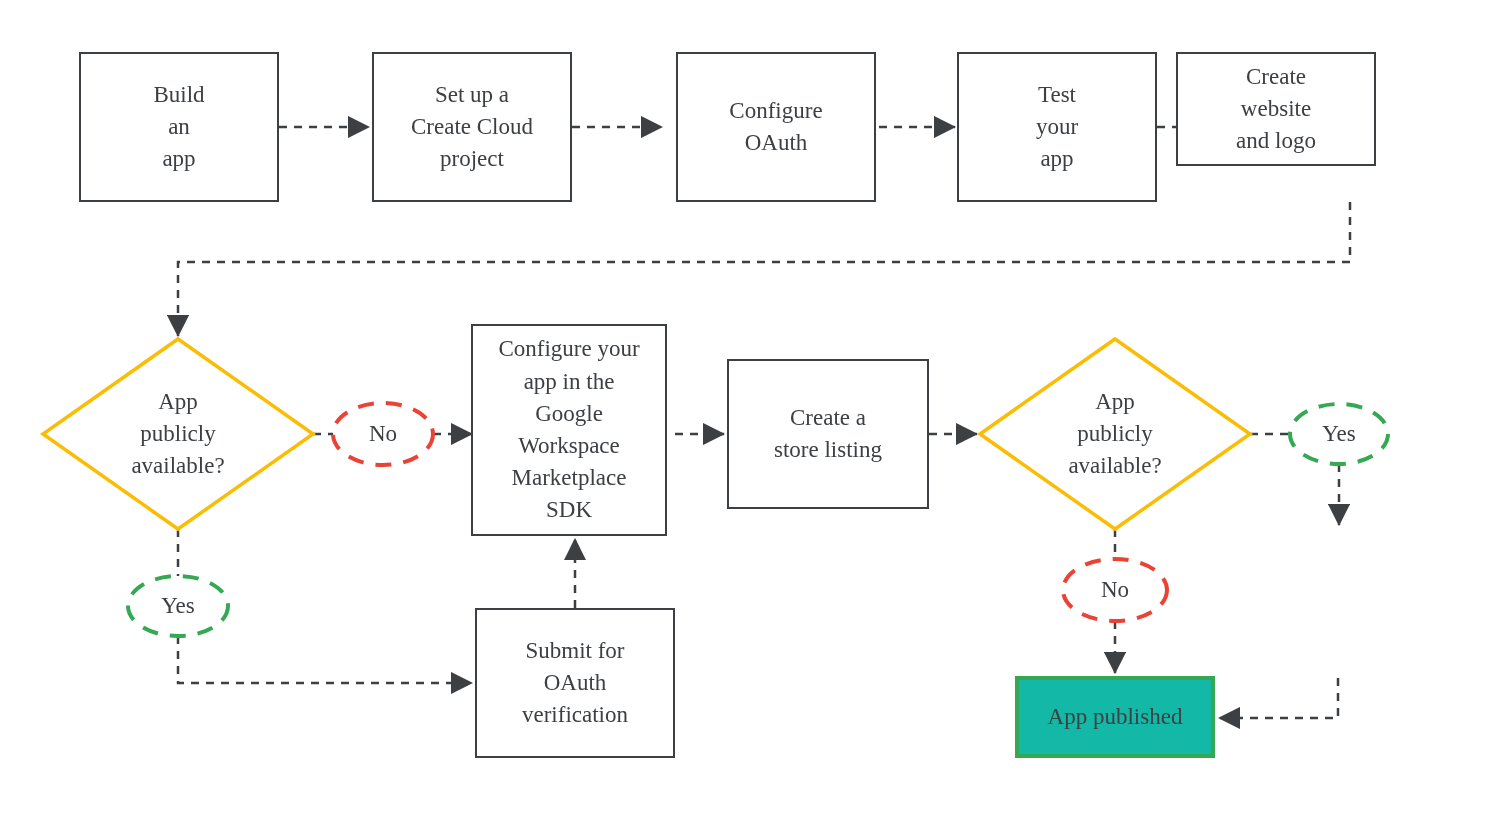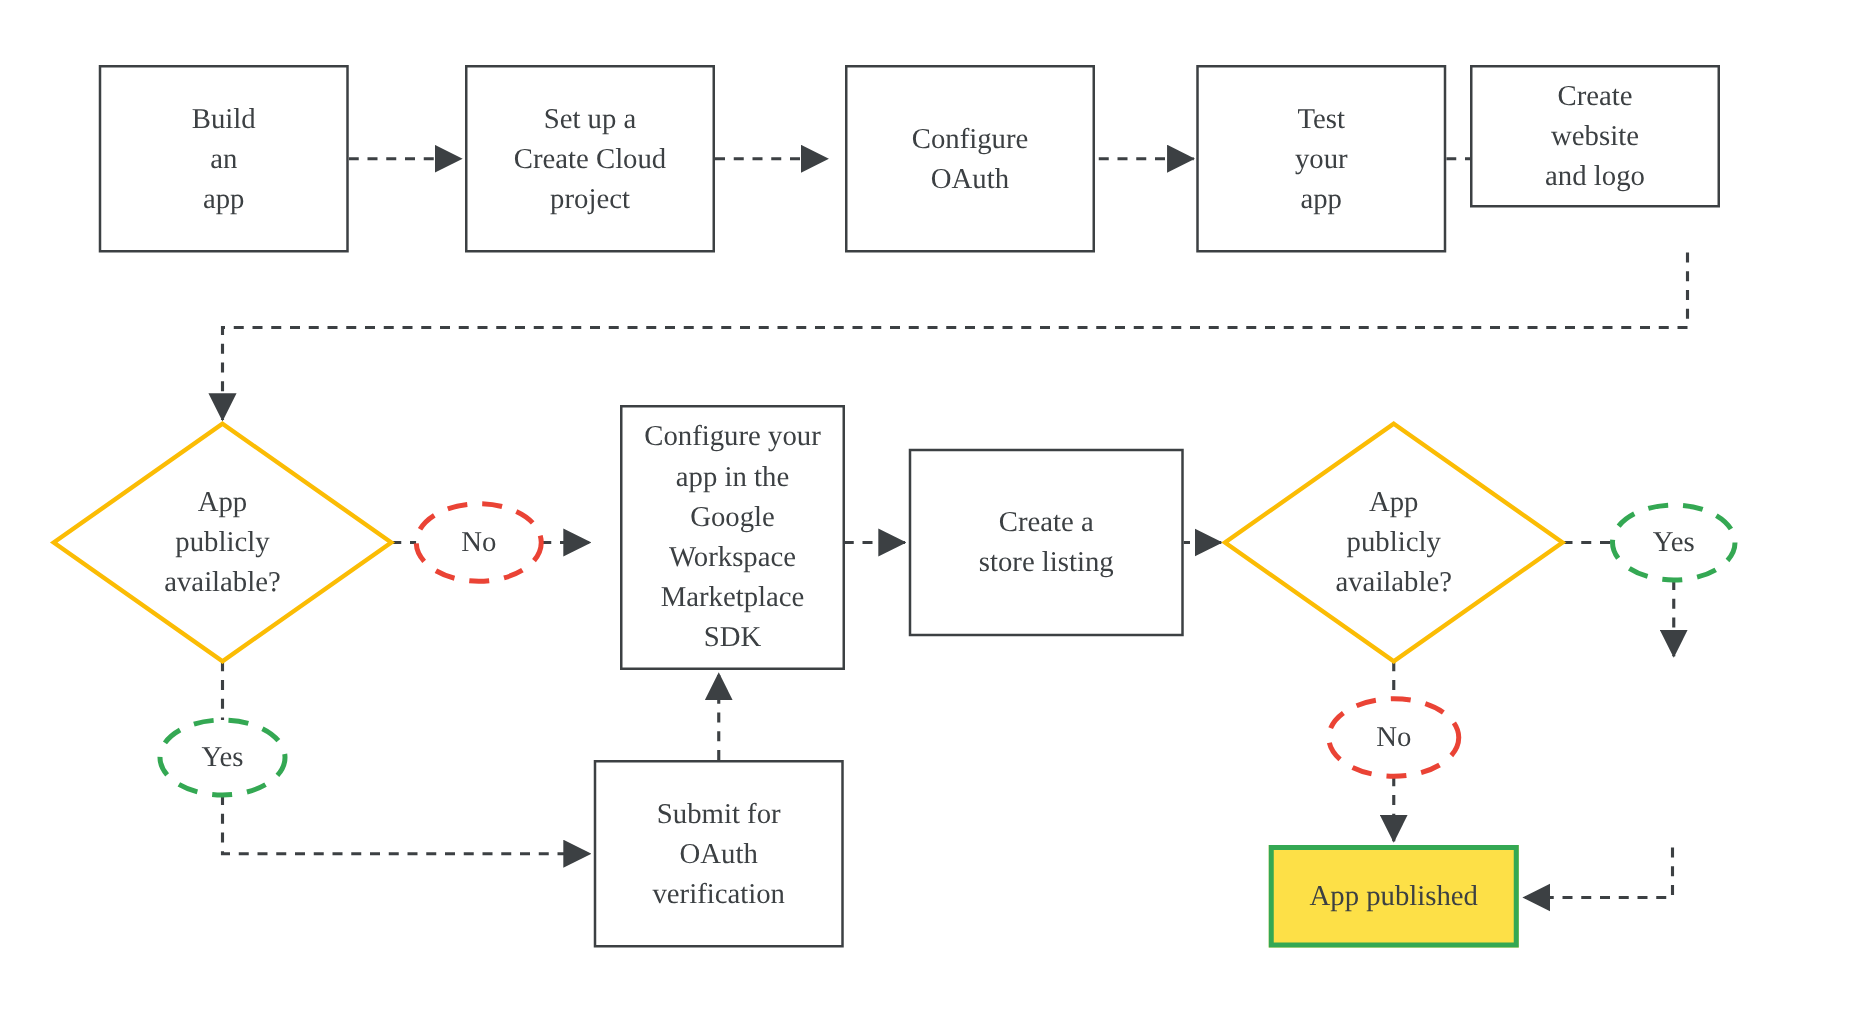--- a/index.html
+++ b/index.html
@@ -24,21 +24,21 @@
     line-height: 1.4;
     white-space: pre-line;
     color: var(--text, #3c4043);
   }
   .rect {
     border: 2.5px solid var(--line, #3c4043);
     background: #ffffff;
   }
   .published {
     border: 4px solid var(--published-green, #34a853);
-    background: #fde047;
+    background: #14b8a6;
   }
   .shape-label { background: transparent; }
   .edge {
     fill: none;
     stroke: var(--line, #3c4043);
     stroke-width: 2.5;
     stroke-dasharray: 8 7;
   }
   .mk { fill: var(--line, #3c4043); }
   .diamond {
@@ -113,27 +113,27 @@
 project</div>
   <div class="node rect" style="left:676px; top:52px; width:200px; height:150px">Configure
 OAuth</div>
   <div class="node rect" style="left:957px; top:52px; width:200px; height:150px">Test
 your
 app</div>
   <div class="node rect" style="left:1176px; top:52px; width:200px; height:114px">Create
 website
 and logo</div>
 
-  <div class="node rect" style="left:496px; top:324px; width:180px; height:212px">Configure your
+  <div class="node rect" style="left:471px; top:324px; width:196px; height:212px">Configure your
 app in the
 Google
 Workspace
 Marketplace
 SDK</div>
-  <div class="node rect" style="left:727px; top:359px; width:220px; height:150px">Create a
+  <div class="node rect" style="left:727px; top:359px; width:202px; height:150px">Create a
 store listing</div>
   <div class="node rect" style="left:475px; top:608px; width:200px; height:150px">Submit for
 OAuth
 verification</div>
   <div class="node published" style="left:1015px; top:676px; width:200px; height:82px">App published</div>
 
   <div class="node shape-label" style="left:58px; top:374px; width:240px; height:120px">App
 publicly
 available?</div>
   <div class="node shape-label" style="left:995px; top:374px; width:240px; height:120px">App

